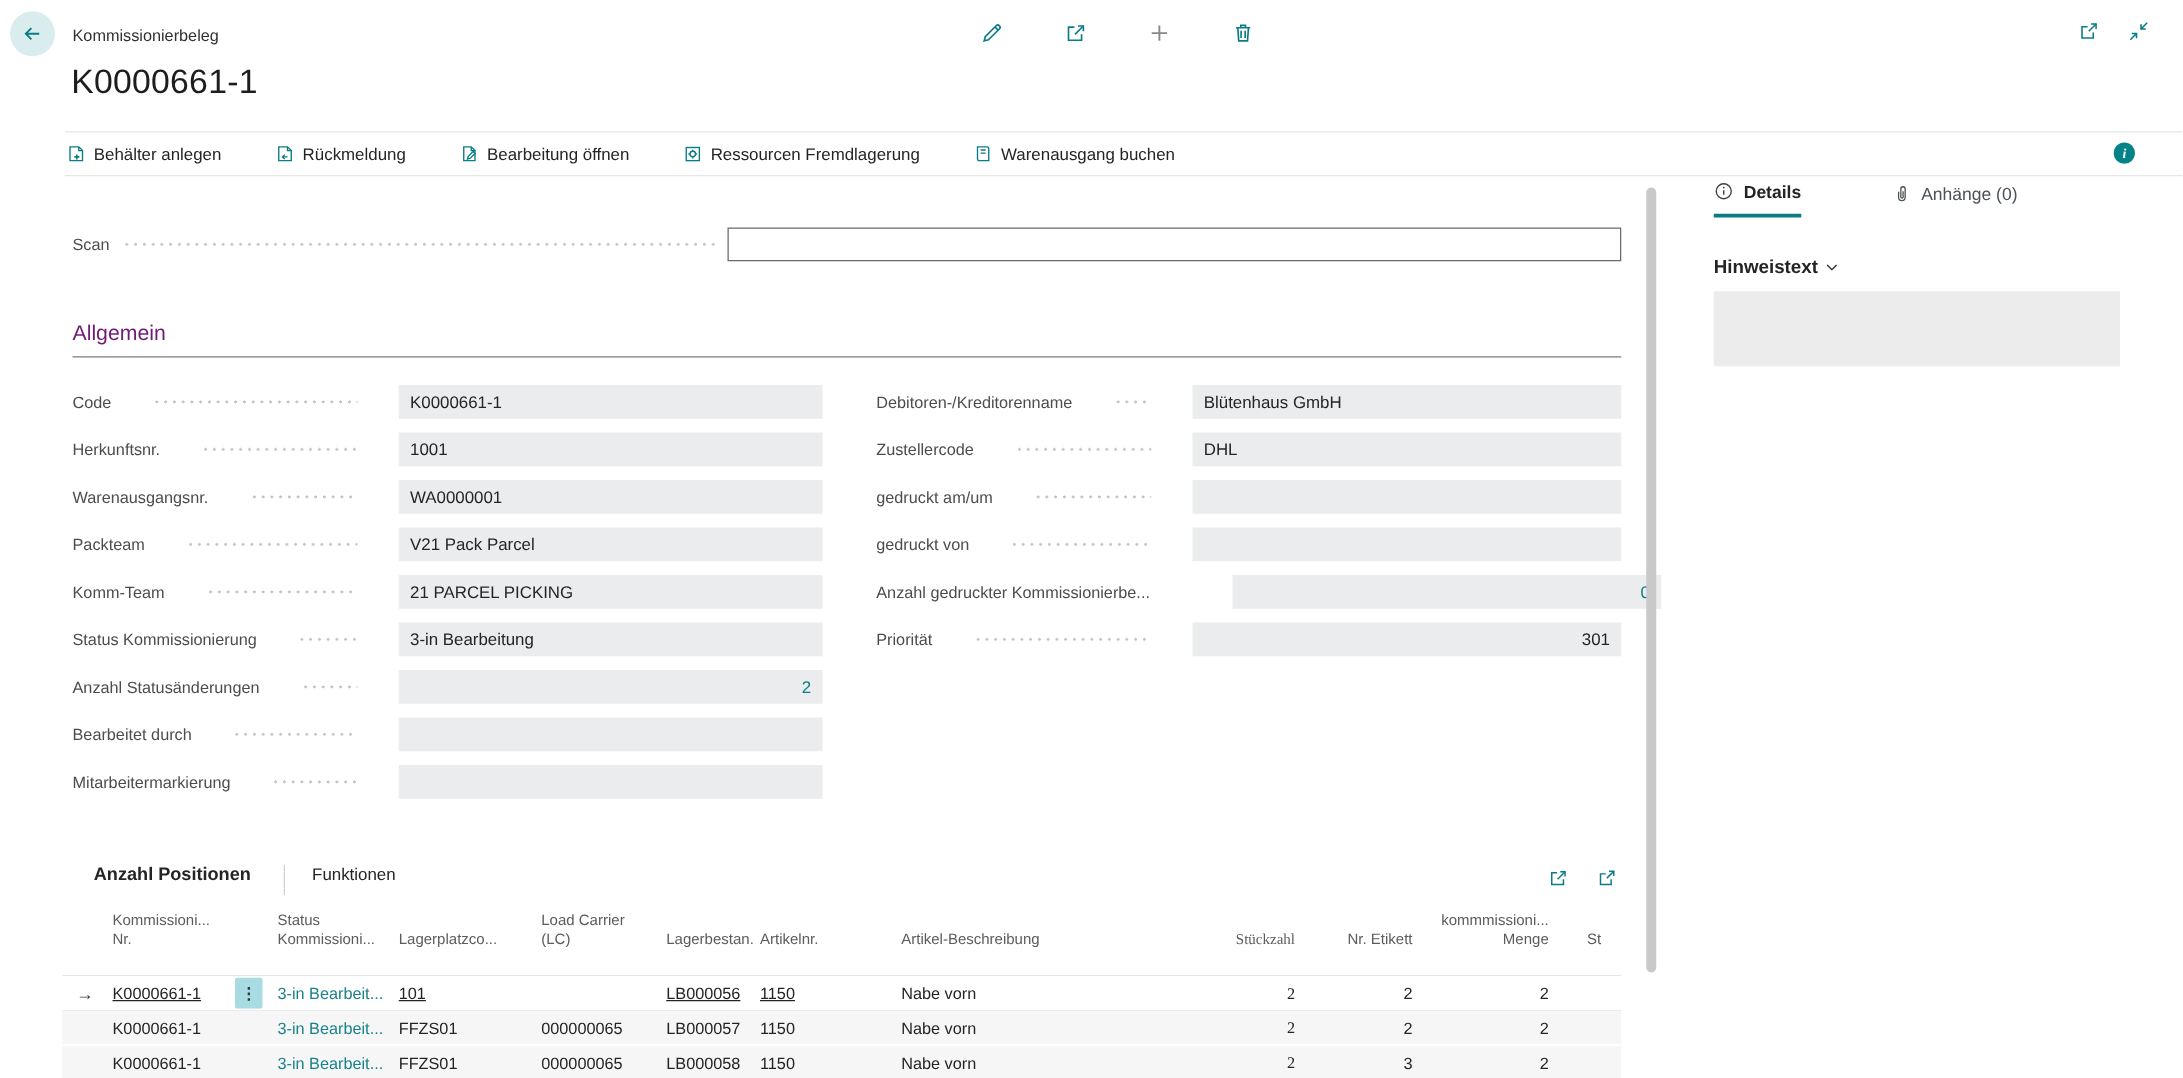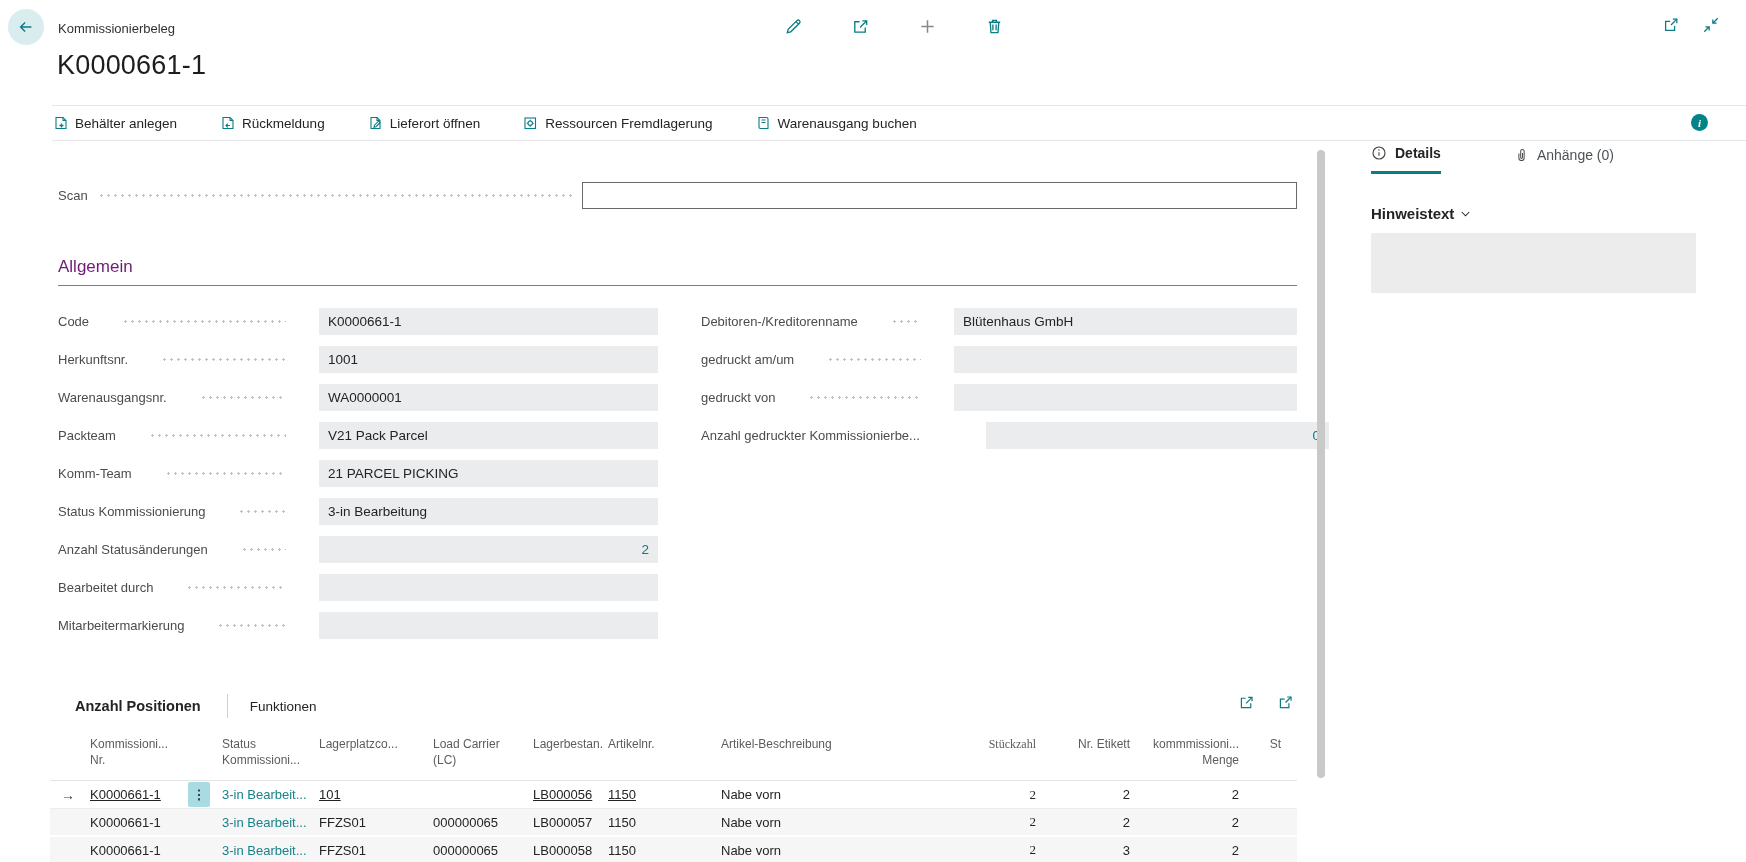--- a/index.html
+++ b/index.html
@@ -43,29 +43,29 @@
   .field-box { flex:none; height:27px; background:#ebeced; display:flex; align-items:center;
     padding:0 9px; font-size:13.5px; color:#252423; overflow:hidden; white-space:nowrap; }
   .field-box.right { justify-content:flex-end; }
   .field-box.link { color:#0a7c85; }
   #left-fields  { left:58px;  top:302px; width:600px; }
   #left-fields  .field-box { width:339px; }
   #right-fields { left:701px; top:302px; width:596px; }
   #right-fields .field-box { width:343px; }
 
   
-  .pos-titlebar { left:75px; top:692px; height:28px; display:flex; align-items:center; }
+  .pos-titlebar { left:75px; top:692px; height:28px; display:flex; }
   .pos-title { font-size:14.5px; font-weight:bold; color:#242424; }
   .pos-sep { width:1px; height:24px; background:#d0d0d0; margin:0 22px 0 26px; }
   .pos-menu { font-size:13.5px; color:#242424; cursor:pointer; }
   .pos-icons { left:1238px; top:694px; display:flex; gap:22px; }
 
   .grid { left:50px; top:737px; width:1247px; }
-  .grid-header { display:flex; align-items:flex-start; height:44px; border-bottom:1px solid #e4e4e4;
-    font-size:12px; color:#5c5c5c; line-height:1.3; padding-bottom:0; }
+  .grid-header { display:flex; align-items:flex-end; height:44px; border-bottom:1px solid #e4e4e4;
+    font-size:12px; color:#5c5c5c; line-height:1.3; padding-bottom:20px; }
   .grid-row { display:flex; align-items:center; height:28px; background:#f6f6f7;
     border-bottom:2px solid #fff; font-size:13px; }
   .grid-row.selected { background:#fff; border-bottom:1px solid #ececec; }
   .cell { overflow:hidden; white-space:nowrap; flex:none; padding-left:4px; }
   .cell.r { text-align:right; padding-right:16px; padding-left:0; }
   .cgut { width:36px; text-align:center; padding:0; flex:none; color:#3c3c3c; font-size:14px; }
   .c-komm { width:94px; } .c-menu { width:38px; padding:0; display:flex; justify-content:center; }
   .c-status { width:97px; color:#19818a; } .c-lagerplatz { width:114px; }
   .c-load { width:100px; } .c-lagerbest { width:75px; } .c-artikel { width:113px; }
   .c-beschr { width:188px; flex:1 1 auto; } .c-stueck { width:120px;font-family:Liberation Serif, serif; }
@@ -164,21 +164,21 @@
       <span>Rückmeldung</span>
     </div>
     <div class="ribbon-btn">
       <span>
         <svg width="16" height="16" viewBox="0 0 16 16" fill="none" stroke="#0a7c85" stroke-width="1.1">
           <path d="M4 2.5h6l3 3v8H4z"></path>
           <path d="M10 2.5v3h3"></path>
           <path d="M7 12.2l.5-2 4-4 1.5 1.5-4 4-2 .5z"></path>
         </svg>
       </span>
-      <span>Lieferort öffnen</span>
+      <span>Bearbeitung öffnen</span>
     </div>
     <div class="ribbon-btn">
       <span>
         <svg width="16" height="16" viewBox="0 0 16 16" fill="none" stroke="#0a7c85" stroke-width="1.1">
           <rect x="3" y="3" width="10.5" height="10.5"></rect>
           <circle cx="8.2" cy="8.2" r="2.2"></circle>
           <path d="M8.2 4.7v1.3M8.2 10.4v1.3M4.7 8.2h1.3M10.4 8.2h1.3"></path>
         </svg>
       </span>
       <span>Ressourcen Fremdlagerung</span>
@@ -251,33 +251,43 @@
       <div class="field-box"></div>
     </div>
   </div>
 <div class="abs fields-col" id="right-fields">
     <div class="field-row">
       <span class="field-label">Debitoren-/Kreditorenname</span>
       <span class="leader"></span>
       <div class="field-box">Blütenhaus GmbH</div>
     </div>
     <div class="field-row">
+      <span class="field-label">Zustellercode</span>
+      <span class="leader"></span>
+      <div class="field-box">DHL</div>
+    </div>
+    <div class="field-row">
       <span class="field-label">gedruckt am/um</span>
       <span class="leader"></span>
       <div class="field-box"></div>
     </div>
     <div class="field-row">
       <span class="field-label">gedruckt von</span>
       <span class="leader"></span>
       <div class="field-box"></div>
     </div>
     <div class="field-row">
       <span class="field-label">Anzahl gedruckter Kommissionierbe...</span>
       <span class="leader"></span>
       <div class="field-box right link">0</div>
+    </div>
+    <div class="field-row">
+      <span class="field-label">Priorität</span>
+      <span class="leader"></span>
+      <div class="field-box right">301</div>
     </div>
   </div>
 
 <div class="abs pos-titlebar">
   <span class="pos-title">Anzahl Positionen</span>
   <span class="pos-sep"></span>
   <span class="pos-menu">Funktionen</span>
 </div>
 <div class="abs pos-icons">
   <span class="tico">

